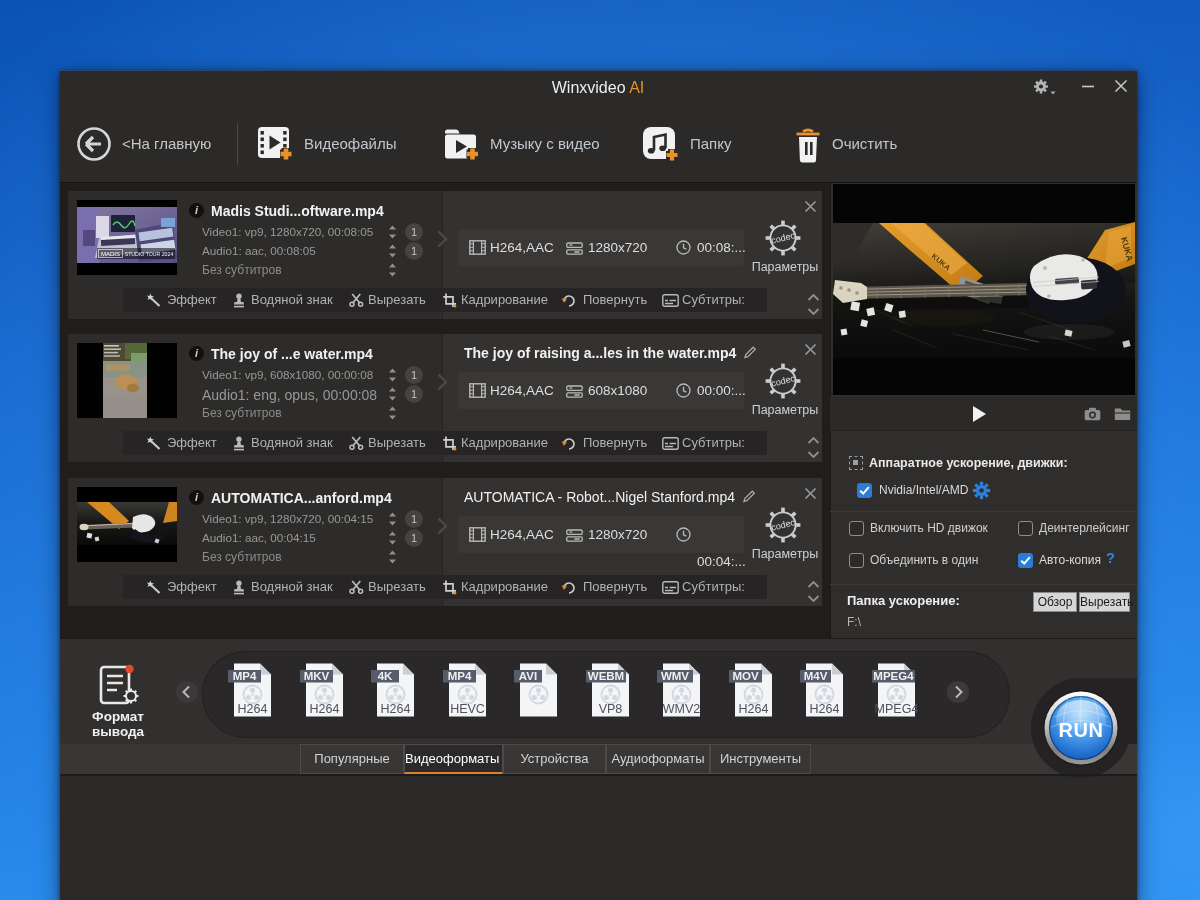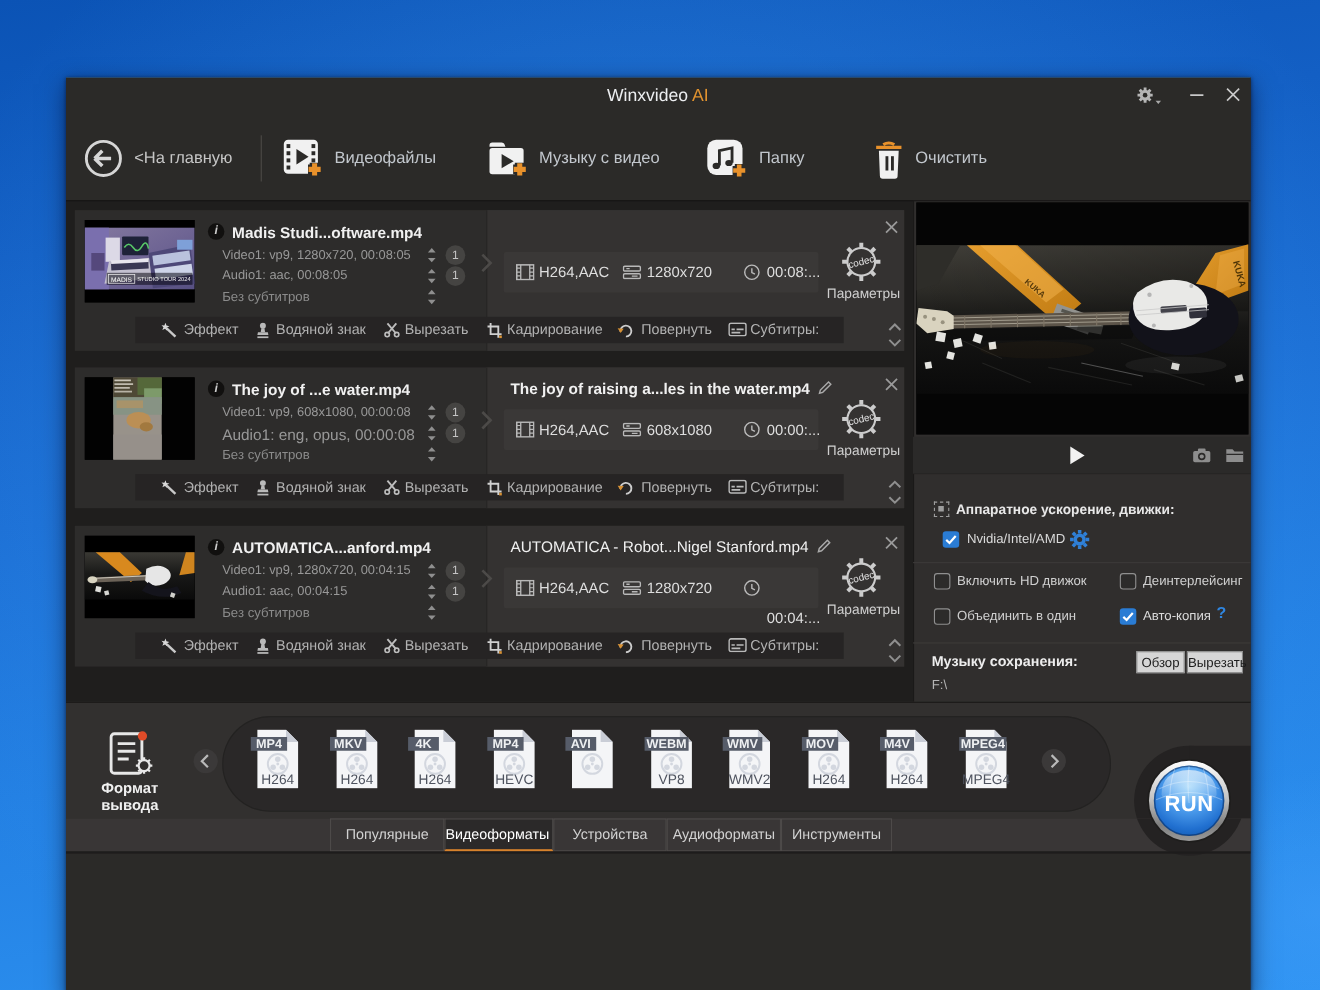--- a/index.html
+++ b/index.html
@@ -594,21 +594,21 @@
 <div class="abs txt" style="left:979px;top:450px;font-size:12px;color:#cfcfcf;font-weight:normal;">Деинтерлейсинг</div>
 <div class="abs" style="left:789px;top:482px;width:15px;height:15px;background:#2c2b2a;border:1.4px solid #8f8f8f;border-radius:3px;"></div>
 <div class="abs txt" style="left:810px;top:482px;font-size:12px;color:#cfcfcf;font-weight:normal;">Объединить в один</div>
 <div class="abs" style="left:958px;top:482px;width:15px;height:15px;background:#2a7cd4;border-radius:3px;">
 <svg width="15" height="15" viewBox="0 0 15 15">
         <path d="M3.2 7.8 L6.2 10.6 L11.8 4.2" stroke="#fff" stroke-width="2" fill="none"></path>
       </svg></div>
 <div class="abs txt" style="left:979px;top:482px;font-size:12px;color:#dadada;font-weight:normal;">Авто-копия</div>
 <div class="abs txt" style="left:1046px;top:479px;font-size:14.5px;color:#2f86e0;font-weight:bold;">?</div>
 <div class="abs" style="left:770px;top:513px;width:307px;height:1px;background:#3c3a39;"></div>
-<div class="abs txt" style="left:787px;top:522px;font-size:13px;color:#ededed;font-weight:bold;">Музыку сохранения:</div>
+<div class="abs txt" style="left:787px;top:522px;font-size:13px;color:#ededed;font-weight:bold;">Папка ускорение:</div>
 <div class="abs" style="left:973px;top:521px;width:44px;height:20px;background:#d6d6d6;border:1px solid #8a8a8a;color:#1c1c1c;font-size:12px;text-align:center;line-height:18px;">Обзор</div>
 <div class="abs" style="left:1019px;top:521px;width:51px;height:20px;background:#d6d6d6;border:1px solid #8a8a8a;color:#1c1c1c;font-size:12px;text-align:center;line-height:18px;">Вырезать</div>
 <div class="abs txt" style="left:787px;top:544px;font-size:12px;color:#b5b5b5;font-weight:normal;">F:\</div>
 <div class="abs" style="left:0px;top:567px;width:1077px;height:106px;background:#32302f;border-top:1px solid #1b1a19;"></div>
 <div class="abs" style="left:142px;top:580px;width:808px;height:87px;background:#2a2828;border-radius:44px;box-shadow:inset 0 0 0 1px #232221;"></div>
 <div class="abs" style="left:971px;top:607px;width:100px;height:100px;border-radius:50%;background:#242222;"></div>
 <div class="abs" style="left:1021px;top:607px;width:56px;height:66px;background:#242222;"></div>
 <svg class="abs" style="left:38px;top:593px" width="46" height="44" viewBox="0 0 46 44">
 <rect x="3" y="3" width="28" height="36" rx="3" fill="none" stroke="#e8e8e8" stroke-width="2.6"></rect>
 <path d="M9 12 L25 12 M9 19 L25 19 M9 26 L19 26" stroke="#e8e8e8" stroke-width="2.6"></path>

